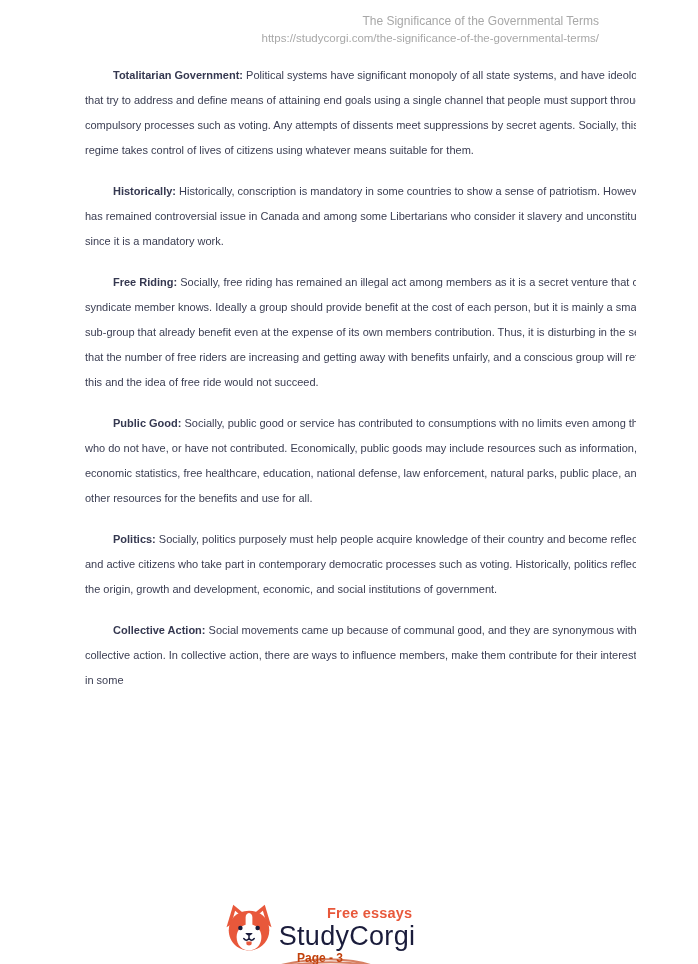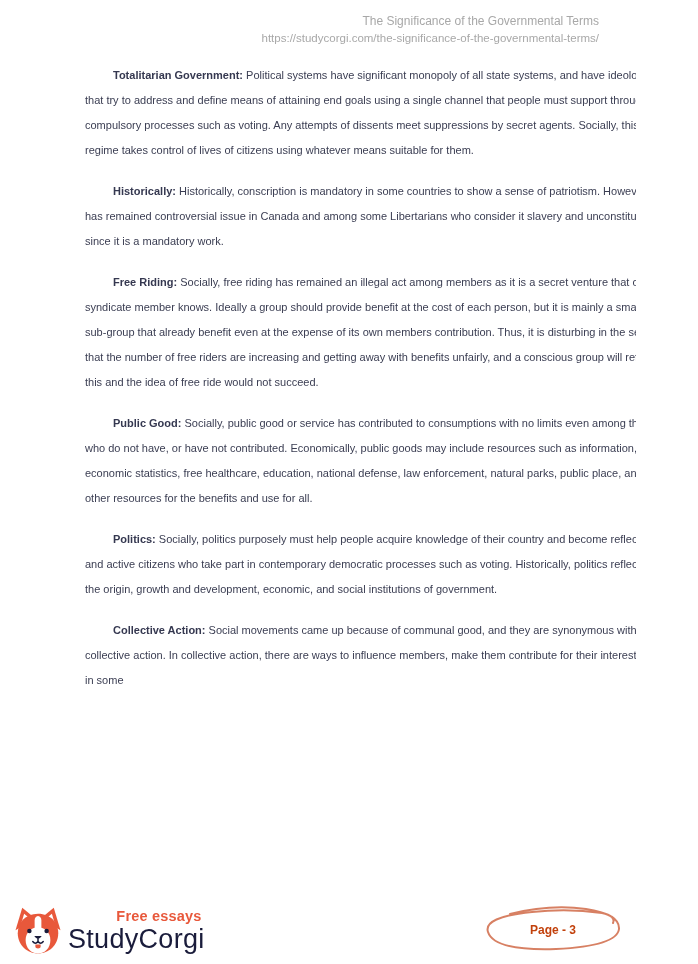--- a/index.html
+++ b/index.html
@@ -37,21 +37,23 @@
   .para b { font-weight: bold; color: #353850; }
 
   
   .footer {
     position: absolute;
     left: 14px;
     right: 10px;
     bottom: 4px;
     height: 58px;
     display: flex;
+    align-items: center;
     justify-content: space-between;
+    flex-direction: column;
   }
   .logo { display: flex; align-items: center; }
   .logo-icon { width: 48px; height: 52px; margin-right: 6px; }
   .logo-text { display: flex; flex-direction: column; align-items: flex-end; }
   .tagline {
     color: #e8583b;
     font-weight: bold;
     font-size: 14.5px;
     line-height: 15px;
     letter-spacing: 0.2px;

